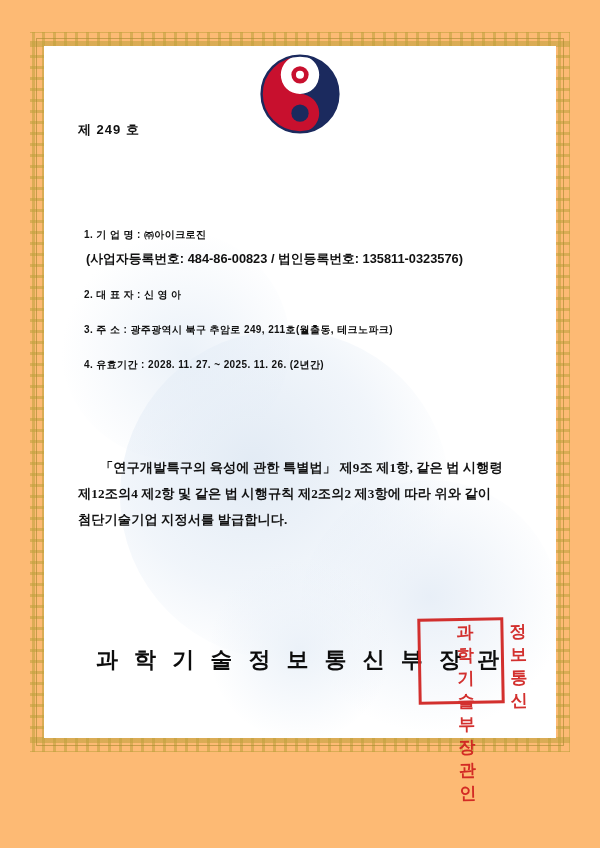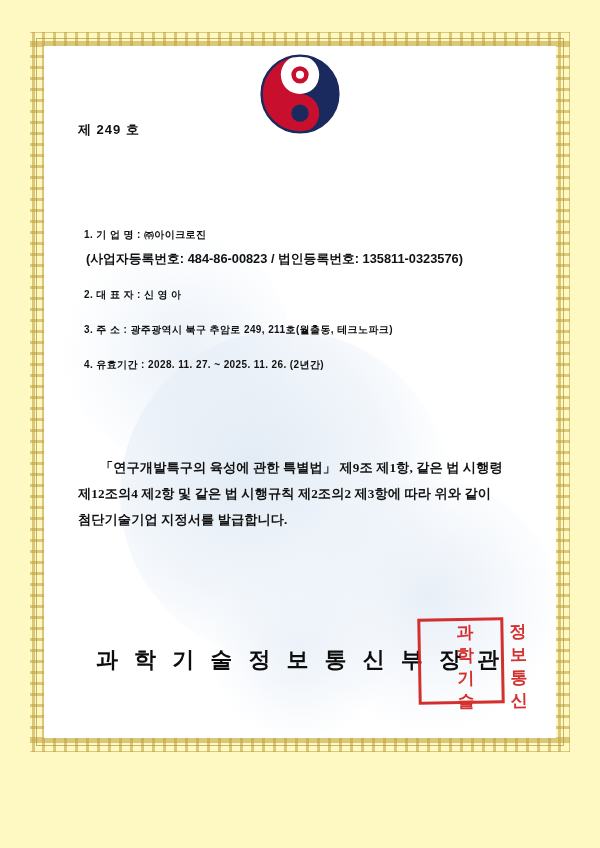--- a/index.html
+++ b/index.html
@@ -12,21 +12,21 @@
     height: 848px;
     font-family: "Liberation Sans", "DejaVu Sans", sans-serif;
     color: #111111;
     overflow: hidden;
   }
 
   #certificate {
     position: relative;
     width: 600px;
     height: 848px;
-    background: #fef9c3;
+    background: #fdba74;
     overflow: hidden;
   }
 
   
   .border-frame {
     position: absolute;
     left: 30px;
     top: 32px;
     width: 540px;
     height: 720px;
@@ -257,16 +257,17 @@
     <div>제12조의4 제2항 및 같은 법 시행규칙 제2조의2 제3항에 따라 위와 같이</div>
     <div>첨단기술기업 지정서를 발급합니다.</div>
   </div>
 
 
   <div class="issuer">과 학 기 술 정 보 통 신 부 장 관</div>
 
   <div class="seal" title="과학기술정보통신부장관인">
     <span>과학기술</span>
     <span>정보통신</span>
+    <span>부장관인</span>
     <span></span>
   </div>
 
 </div>
 
 </body></html>

